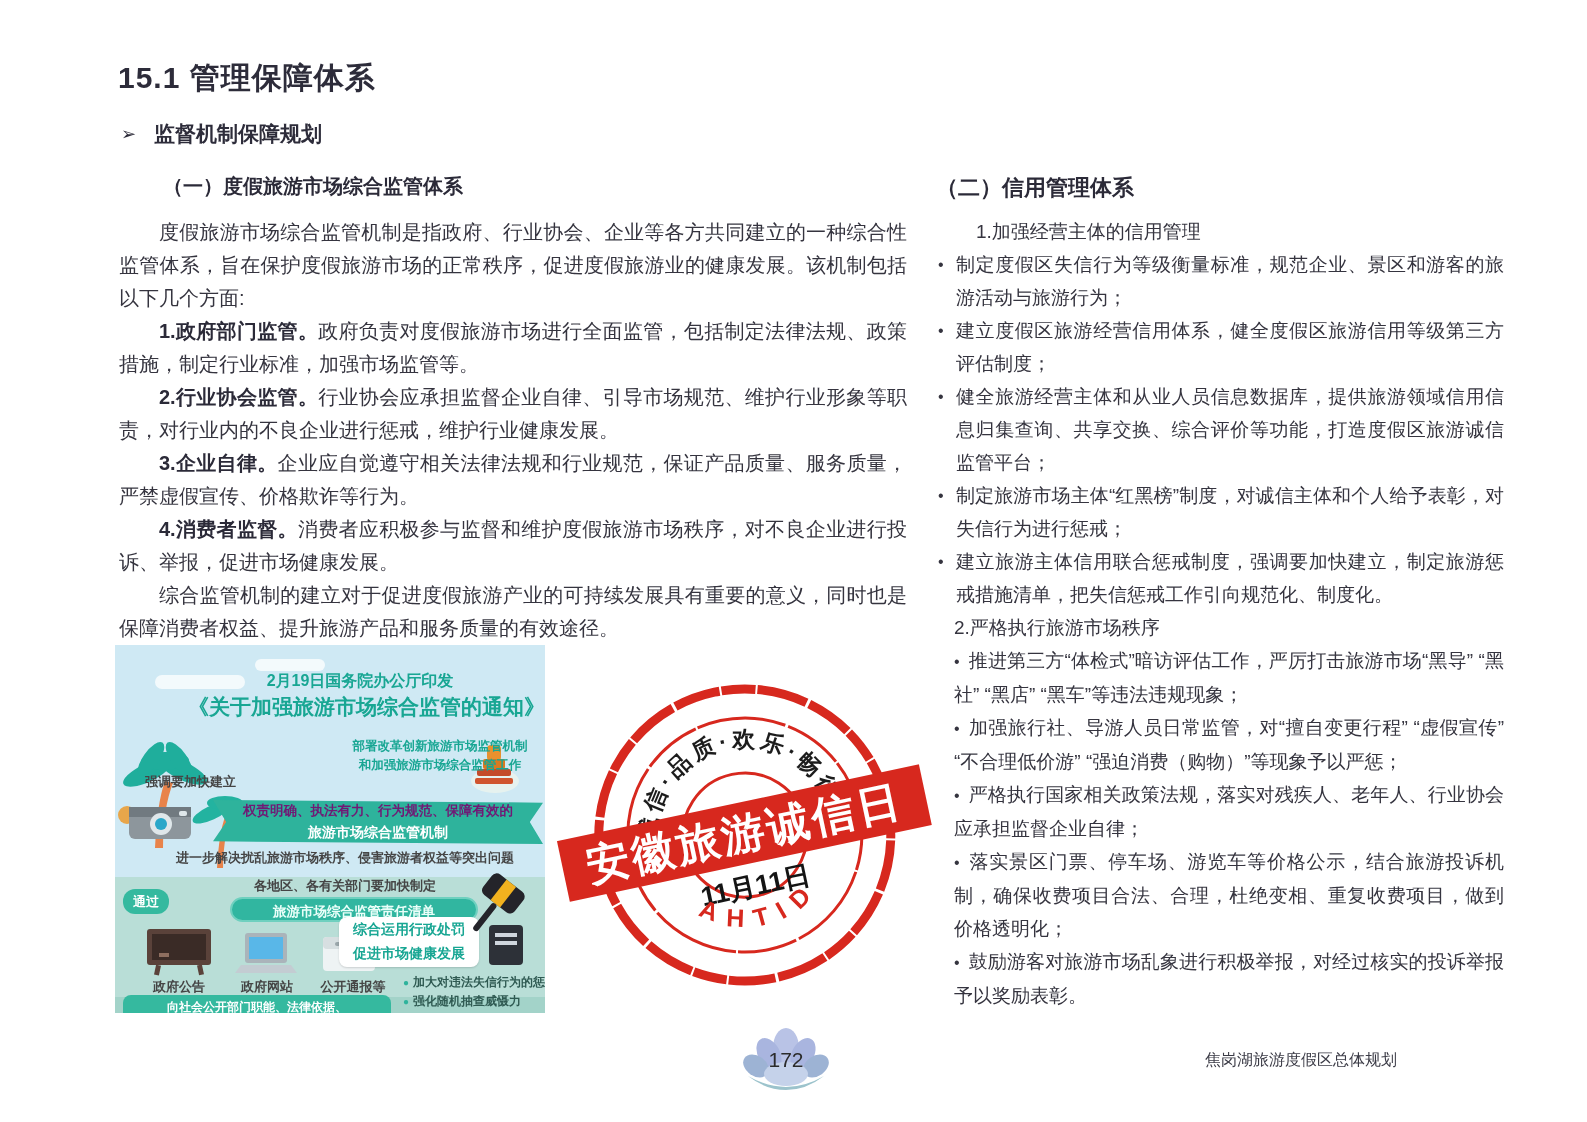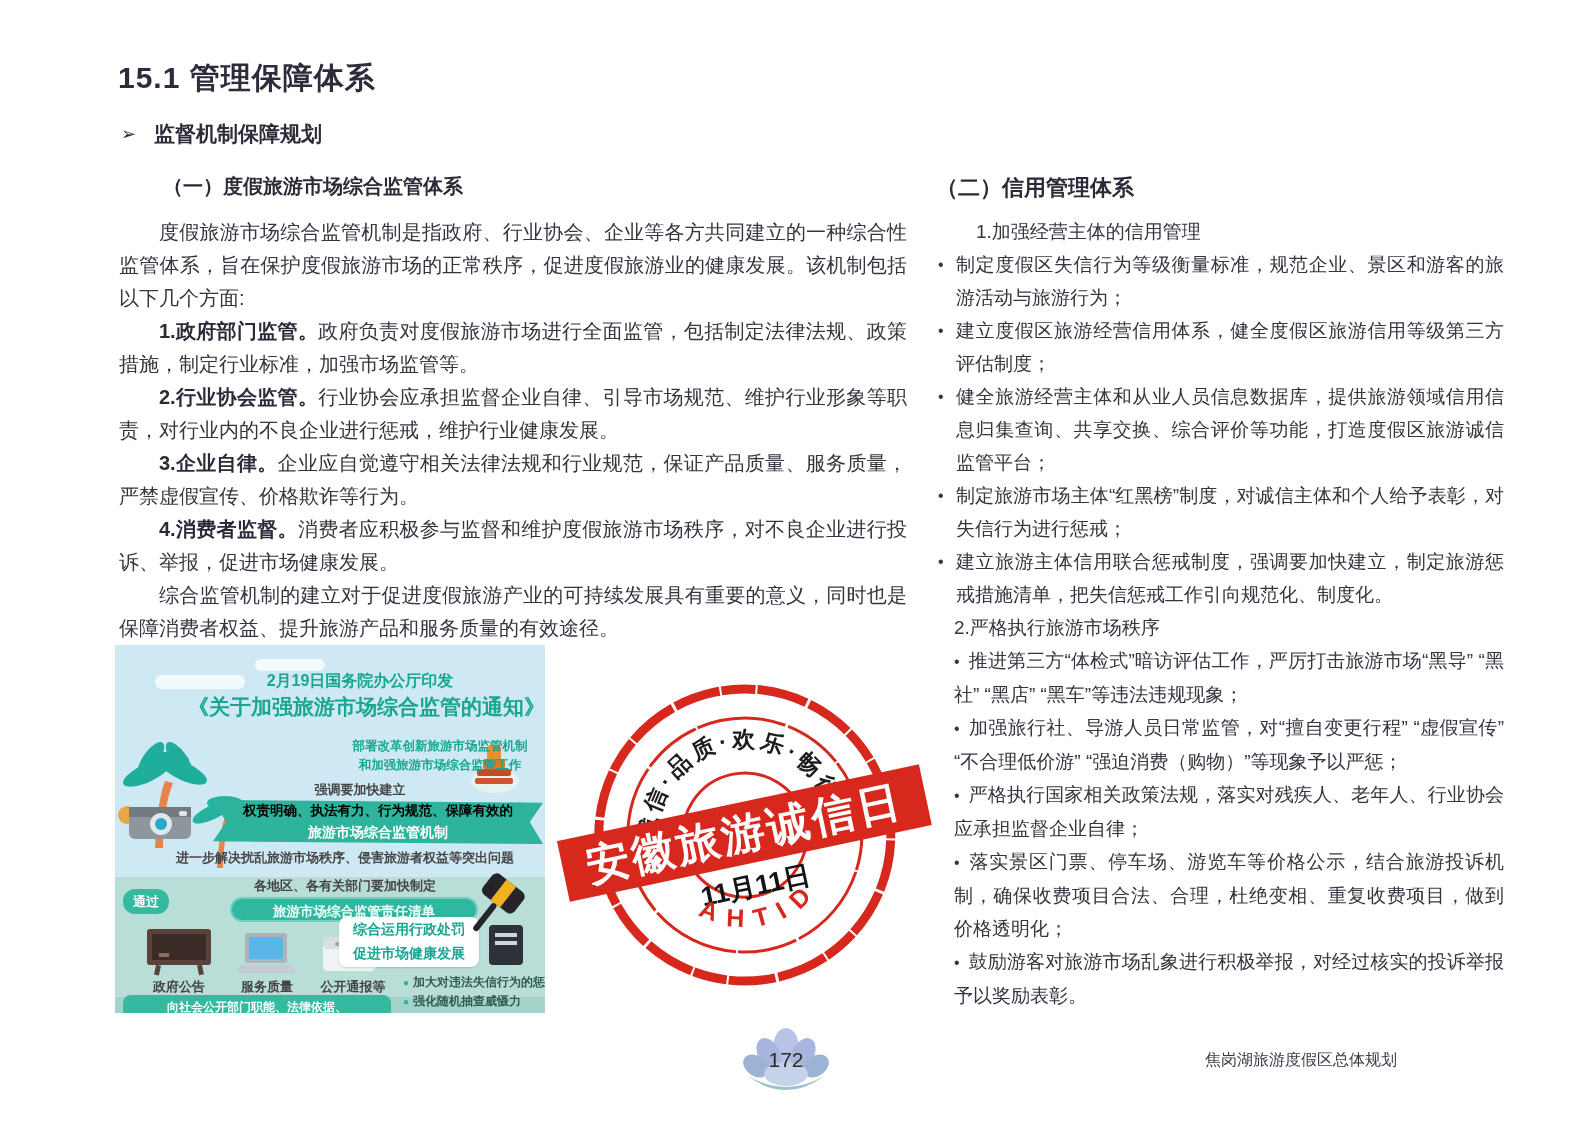--- a/index.html
+++ b/index.html
@@ -29,24 +29,24 @@
   .rb2 .d2{margin-right:9px;font-size:16px}
 
   
   .info{left:115px;top:645px;width:430px;height:368px;overflow:hidden;background:#cfe9f4}
   .info .sea{position:absolute;left:0;top:232px;width:430px;height:136px;background:#b9ded7}
   .info .sea2{position:absolute;left:0;top:352px;width:430px;height:16px;background:#a3d3c9}
   .cloud{position:absolute;background:#fff;opacity:.75;border-radius:20px}
   .ig-t1{position:absolute;left:60px;top:26px;width:370px;text-align:center;font-size:16px;font-weight:bold;color:#18a693}
   .ig-t2{position:absolute;left:0;top:48px;width:430px;text-align:right;font-size:21px;font-weight:bold;color:#18a693}
   .ig-t3{position:absolute;left:225px;top:92px;width:200px;text-align:center;font-size:12.5px;font-weight:bold;color:#18a693;line-height:19px}
-  .ig-t4{position:absolute;left:30px;top:136px;width:430px;text-align:center;font-size:13px;font-weight:bold;color:#454545}
+  .ig-t4{position:absolute;left:30px;top:128px;width:430px;font-size:13px;font-weight:bold;color:#454545}
   .ribbon{position:absolute;left:98px;top:155px;width:330px;height:44px;background:#2eb39c;text-align:center;
     clip-path:polygon(0 0,100% 6%,96% 50%,100% 100%,0 94%,4% 50%)}
-  .ribbon .r1{font-size:13.5px;font-weight:bold;color:#000000;line-height:22px}
+  .ribbon .r1{font-size:13.5px;font-weight:bold;color:#701a75;line-height:22px}
   .ribbon .r2{font-size:14px;font-weight:bold;color:#ffffff;line-height:20px}
   .ig-t5{position:absolute;left:30px;top:204px;width:400px;text-align:center;font-size:13px;font-weight:bold;color:#454545}
   .ig-t6{position:absolute;left:30px;top:232px;width:400px;text-align:center;font-size:13px;font-weight:bold;color:#454545}
   .pill{position:absolute;left:115px;top:252px;width:248px;height:25px;border-radius:13px;background:#31b6a0;
     color:#eafff9;font-size:13.5px;font-weight:bold;text-align:center;line-height:25px;border:2px solid #6fd0bf}
   .tongguo{position:absolute;left:8px;top:244px;width:46px;height:25px;border-radius:12px;background:#35b99f;
     color:#fff;font-size:13px;font-weight:bold;text-align:center;line-height:25px}
   .icon-label{position:absolute;top:333px;font-size:13px;font-weight:bold;color:#454545;text-align:center}
   .bubble-left{position:absolute;left:8px;top:350px;width:268px;height:46px;background:#35b99f;border-radius:8px;
     color:#fff;font-size:12px;font-weight:bold;text-align:center;line-height:21px;padding-top:2px}
@@ -176,21 +176,21 @@
     <path d="M8 34 L58 34 L64 42 L2 42 Z" fill="#c3ccd2"></path>
   </svg>
 
   <svg class="abs" style="left:202px;top:288px" width="64" height="42" viewBox="0 0 64 42">
     <rect x="6" y="4" width="52" height="34" rx="4" fill="#eef3f4"></rect>
     <rect x="6" y="4" width="52" height="12" rx="4" fill="#d7dfe1"></rect>
     <rect x="18" y="9" width="28" height="4" rx="2" fill="#9aa6aa"></rect>
   </svg>
 
   <div class="icon-label" style="left:28px;width:72px">政府公告</div>
-  <div class="icon-label" style="left:116px;width:72px">服务质量</div>
+  <div class="icon-label" style="left:116px;width:72px">政府网站</div>
   <div class="icon-label" style="left:198px;width:80px">公开通报等</div>
 
   <div class="bubble-left">
     <div>向社会公开部门职能、法律依据、</div>
 
   </div>
 
   <div class="bubble-right">
     <div>综合运用行政处罚</div>
     <div>促进市场健康发展</div>

